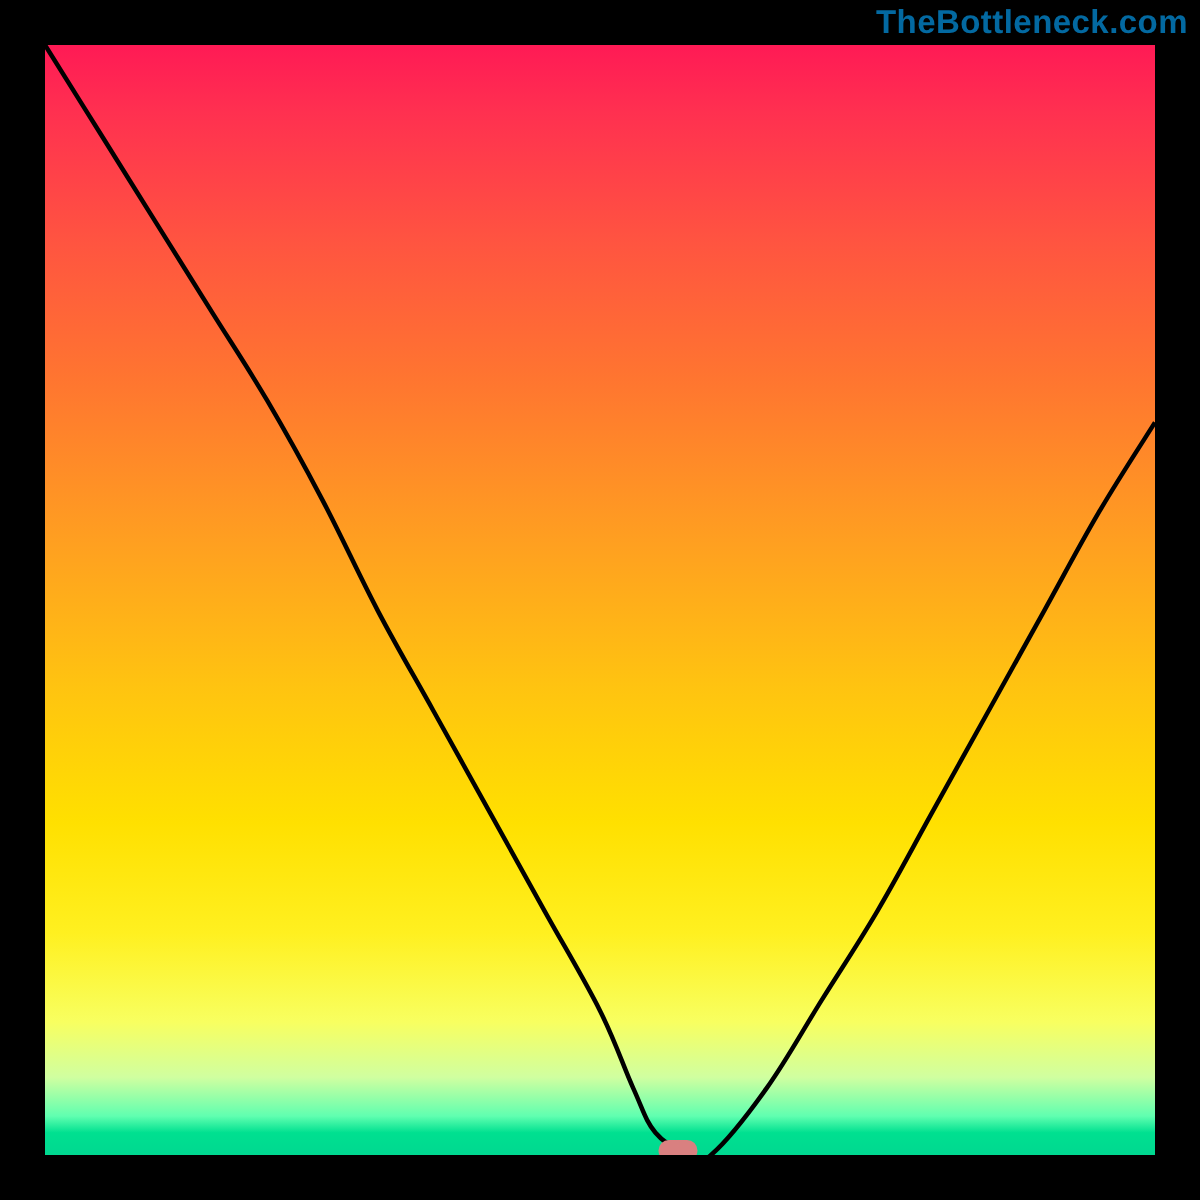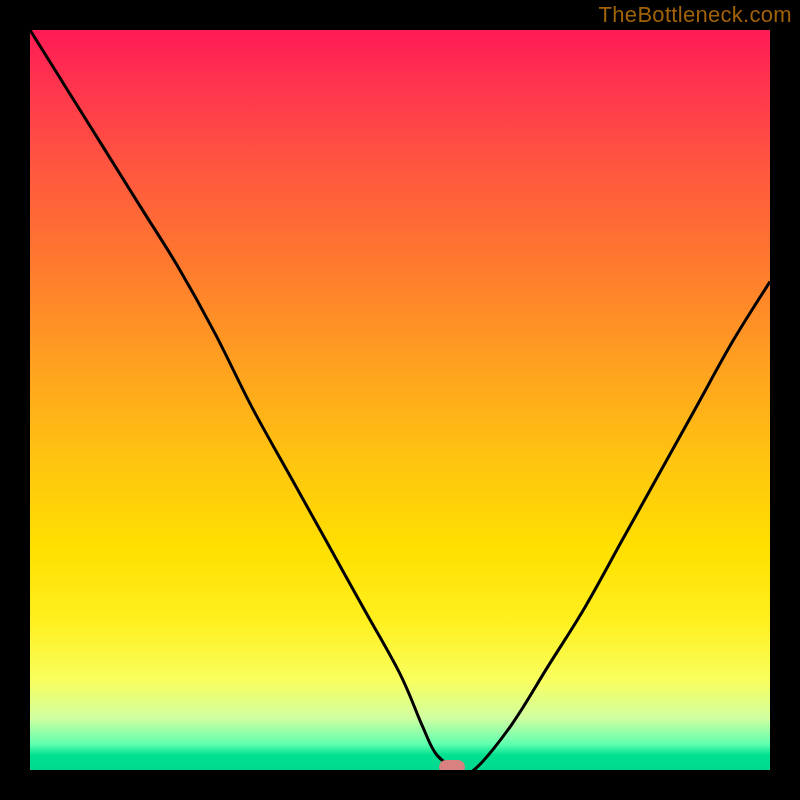--- a/index.html
+++ b/index.html
@@ -11,23 +11,23 @@
   .chart-container {
     width: 800px;
     height: 800px;
     position: relative;
     background: #000;
   }
   .watermark {
     position: absolute;
     top: 2px;
     right: 8px;
-    color: #a16207;
+    color: #0369a1;
     font-size: 22px;
-    font-weight: 400;
+    font-weight: 700;
     z-index: 10;
     letter-spacing: 0.3px;
   }
   .plot-area {
     position: absolute;
     left: 30px;
     top: 30px;
     width: 740px;
     height: 740px;
     overflow: hidden;

